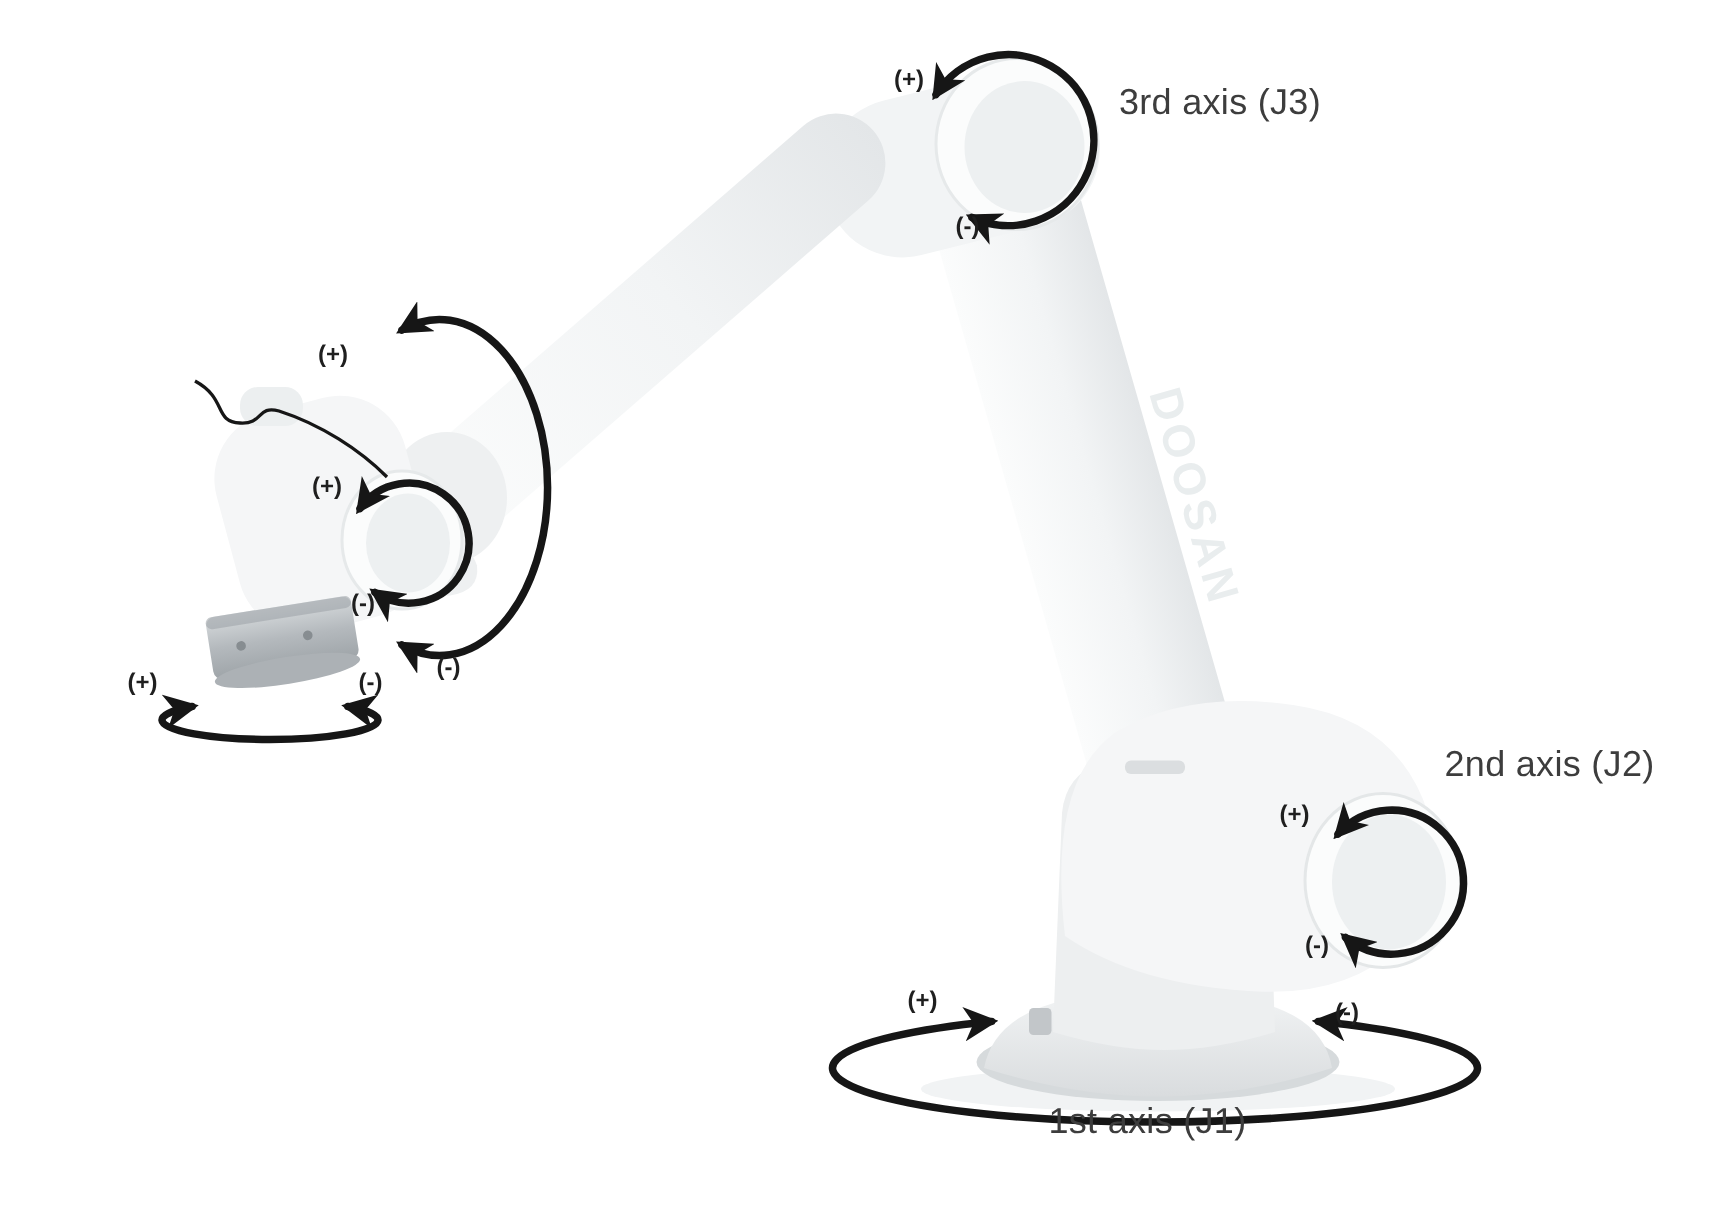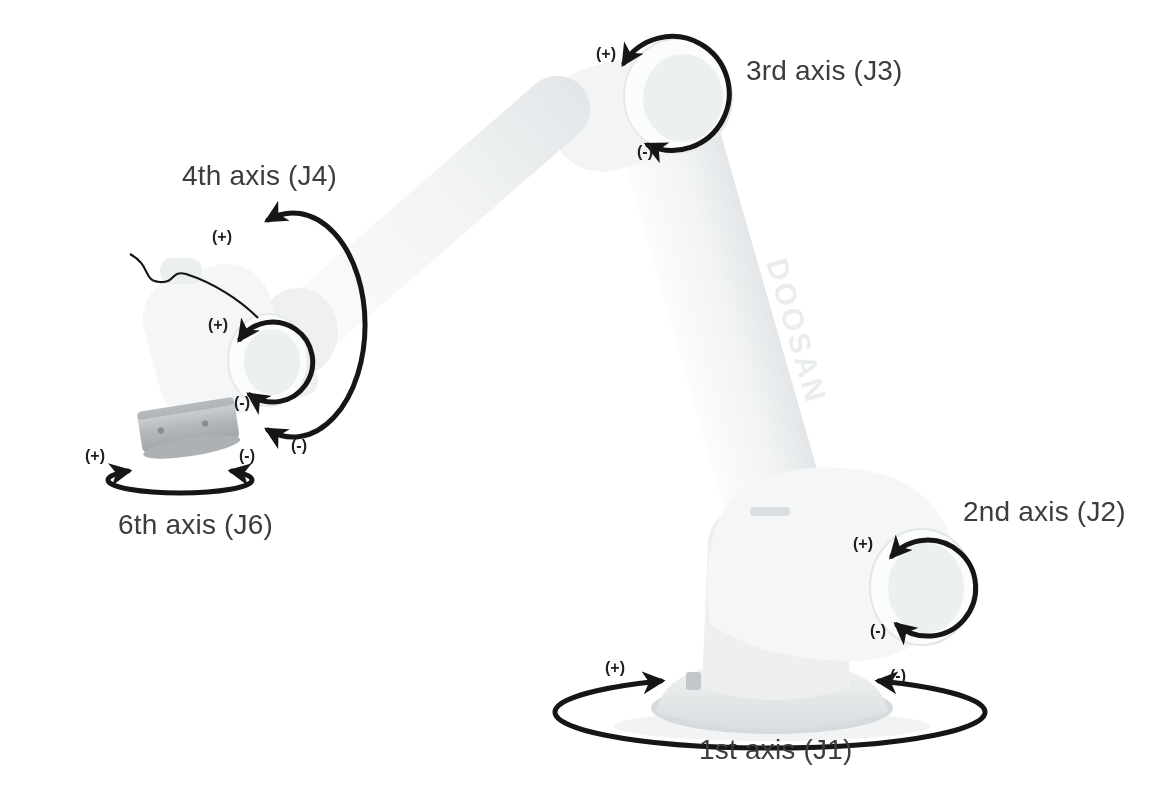--- a/index.html
+++ b/index.html
@@ -7,21 +7,21 @@
     position: relative;
     width: 1149px;
     height: 808px;
     background: #ffffff;
     font-family: "Liberation Sans", "DejaVu Sans", sans-serif;
     overflow: hidden;
   }
   #robot-svg { position: absolute; left: 0; top: 0; }
   .axis-label {
     position: absolute;
-    font-size: 28px;
+    font-size: 24px;
     color: #3d3d3d;
     white-space: nowrap;
     letter-spacing: 0.2px;
   }
   .sign {
     position: absolute;
     font-size: 16px;
     font-weight: 700;
     color: #1f1f1f;
     white-space: nowrap;
@@ -113,30 +113,28 @@
 
     <path d="M 892 556 A 48 48 0 1 1 897 625" fill="none" stroke="#161616" stroke-width="5" stroke-linecap="round" marker-start="url(#ah)" marker-end="url(#ah)"></path>
 
     <path d="M 661 681 A 215 36 0 1 0 879 681" fill="none" stroke="#161616" stroke-width="5" stroke-linecap="round" marker-start="url(#ah)" marker-end="url(#ah)"></path>
   </svg>
 
   <div class="axis-label" style="left:746px; top:55px;">3rd axis (J3)</div>
   <div class="sign" style="left:596px; top:45px;">(+)</div>
   <div class="sign" style="left:637px; top:143px;">(-)</div>
 
-  <div class="axis-label" style="left:182px; top:160px;">4th axis (J4)</div>
   <div class="sign" style="left:212px; top:228px;">(+)</div>
   <div class="sign" style="left:291px; top:437px;">(-)</div>
 
   <div class="sign" style="left:208px; top:316px;">(+)</div>
   <div class="sign" style="left:234px; top:394px;">(-)</div>
 
   <div class="sign" style="left:85px;  top:447px;">(+)</div>
   <div class="sign" style="left:239px; top:447px;">(-)</div>
-  <div class="axis-label" style="left:118px; top:509px;">6th axis (J6)</div>
 
   <div class="axis-label" style="left:963px; top:496px;text-align:center;">2nd axis (J2)</div>
   <div class="sign" style="left:853px; top:535px;">(+)</div>
   <div class="sign" style="left:870px; top:622px;">(-)</div>
 
   <div class="sign" style="left:605px; top:659px;">(+)</div>
   <div class="sign" style="left:890px; top:667px;">(-)</div>
   <div class="axis-label" style="left:699px; top:734px;">1st axis (J1)</div>
 
 </div>

